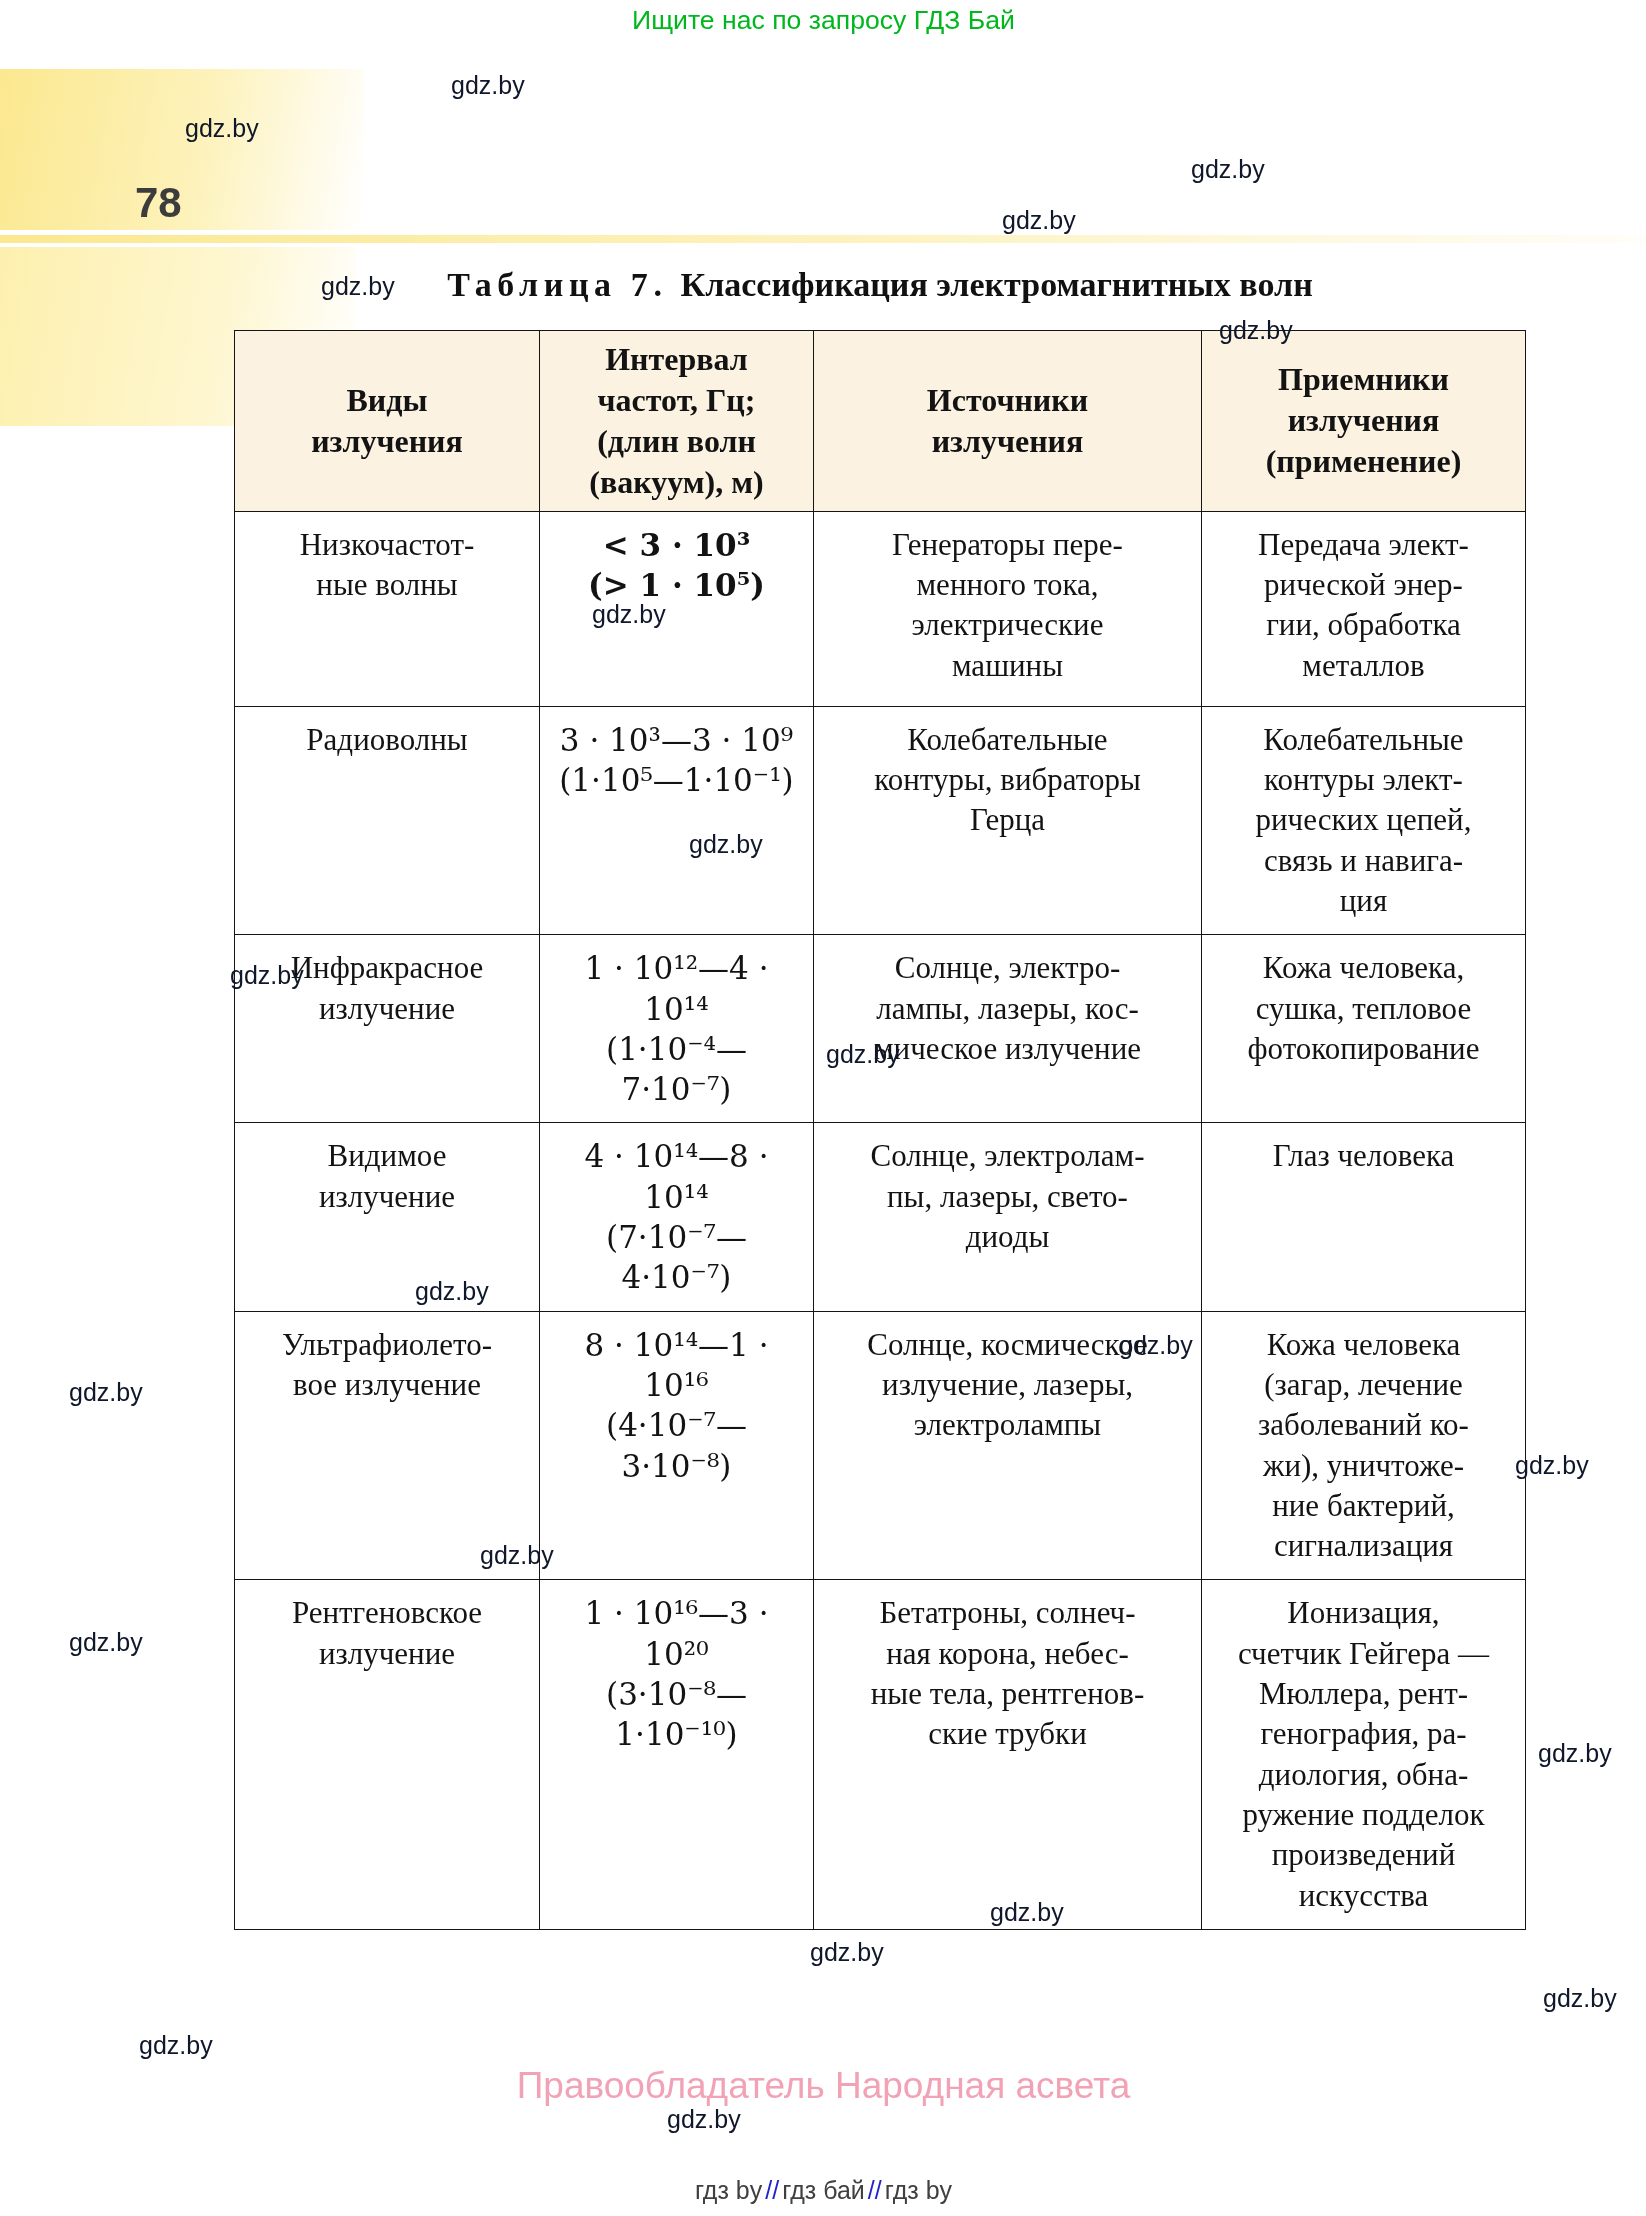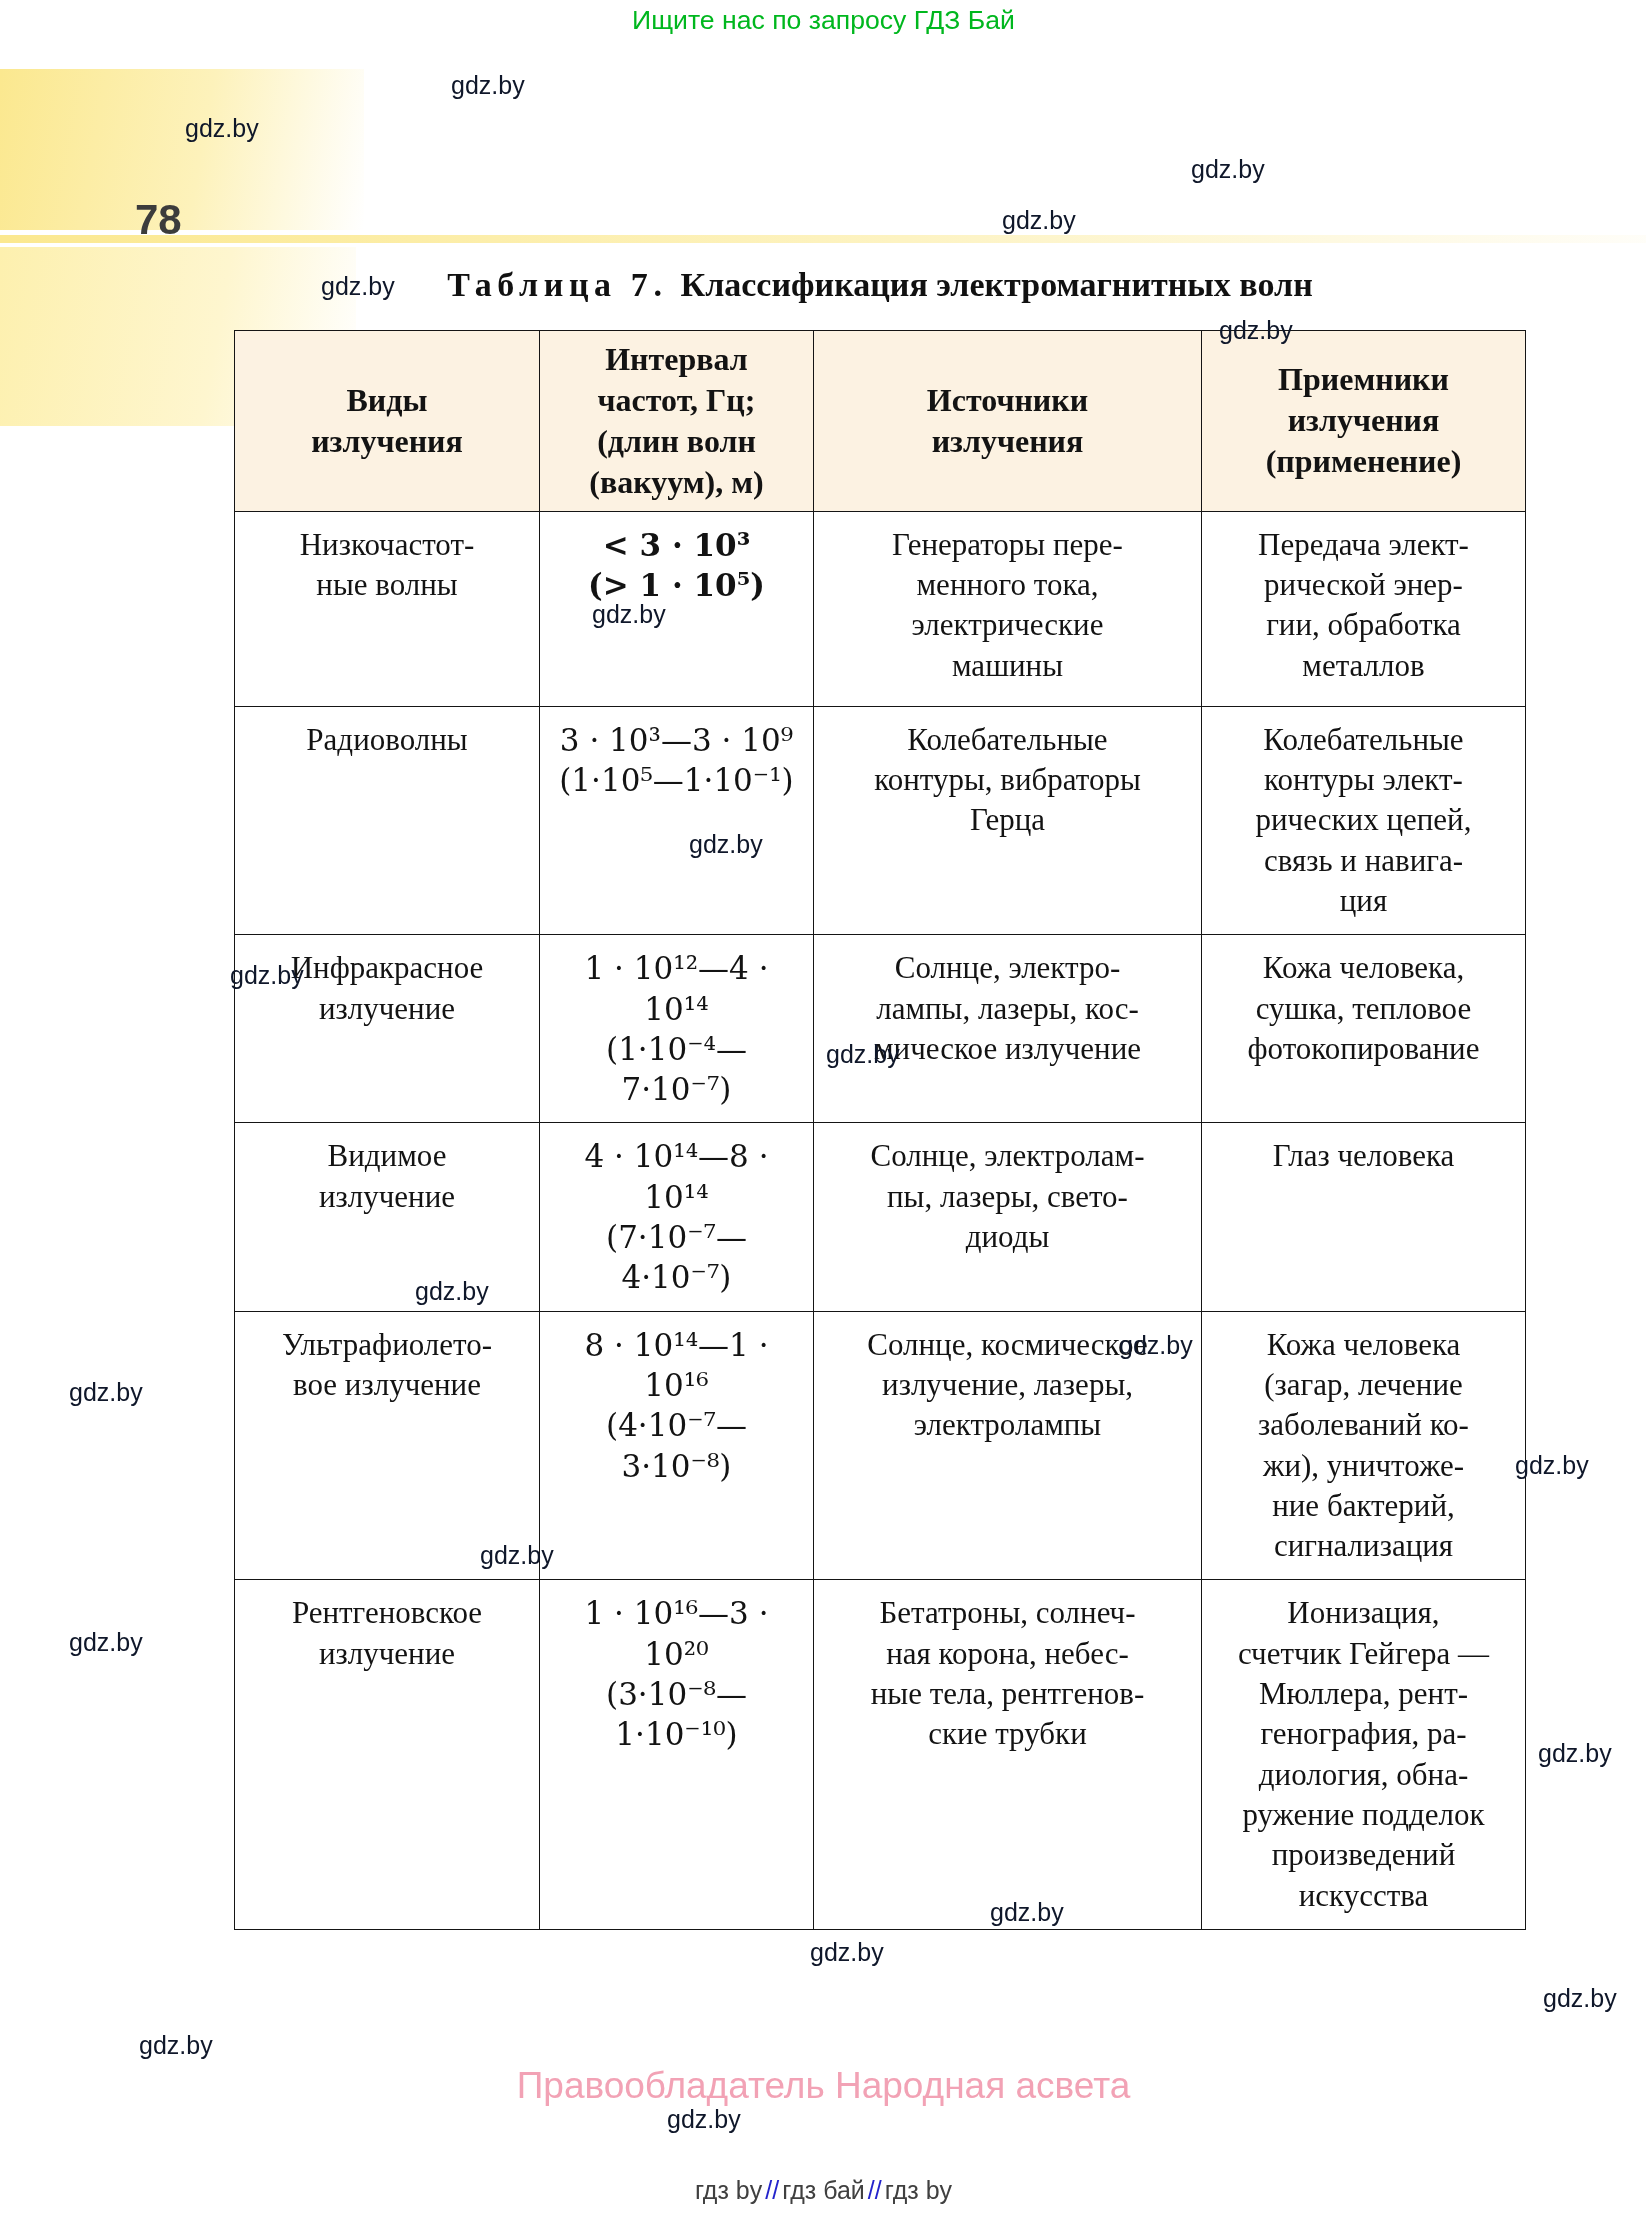--- a/index.html
+++ b/index.html
@@ -20,21 +20,21 @@
     background:linear-gradient(90deg,#fbe88f 0%, #fdf3c2 55%, rgba(253,247,220,0.2) 100%);
   }
   .yellow-block-2 {
     position:absolute; left:0; top:247px; width:356px; height:179px;
     background:linear-gradient(100deg,#fdf0ae 0%, #fef6cf 60%, rgba(254,250,229,0) 100%);
   }
   #top-banner {
     position:absolute; top:4.8px; left:0; width:100%; text-align:center;
     font-family:"Liberation Sans", sans-serif; font-size:26.6px; color:#00b71e;
   }
-  #page-header { position:absolute; left:0; top:196px; width:1647px; height:56px; }
+  #page-header { position:absolute; left:0; top:179px; width:1647px; height:56px; }
   #page-number {
     position:absolute; left:135px; top:0;
     font-family:"Liberation Sans", sans-serif; font-weight:bold;
     font-size:42px; color:#3c3c3c;
   }
   #chapter-line { position:absolute; left:234px; top:6.4px; font-size:34px; color:#141414; white-space:nowrap; }
   #chapter-line .chapter-title { font-weight:bold; }
   #table-caption {
     position:absolute; left:234px; top:266px; width:1292px; text-align:center;
     font-size:34px; color:#111111; white-space:nowrap;

